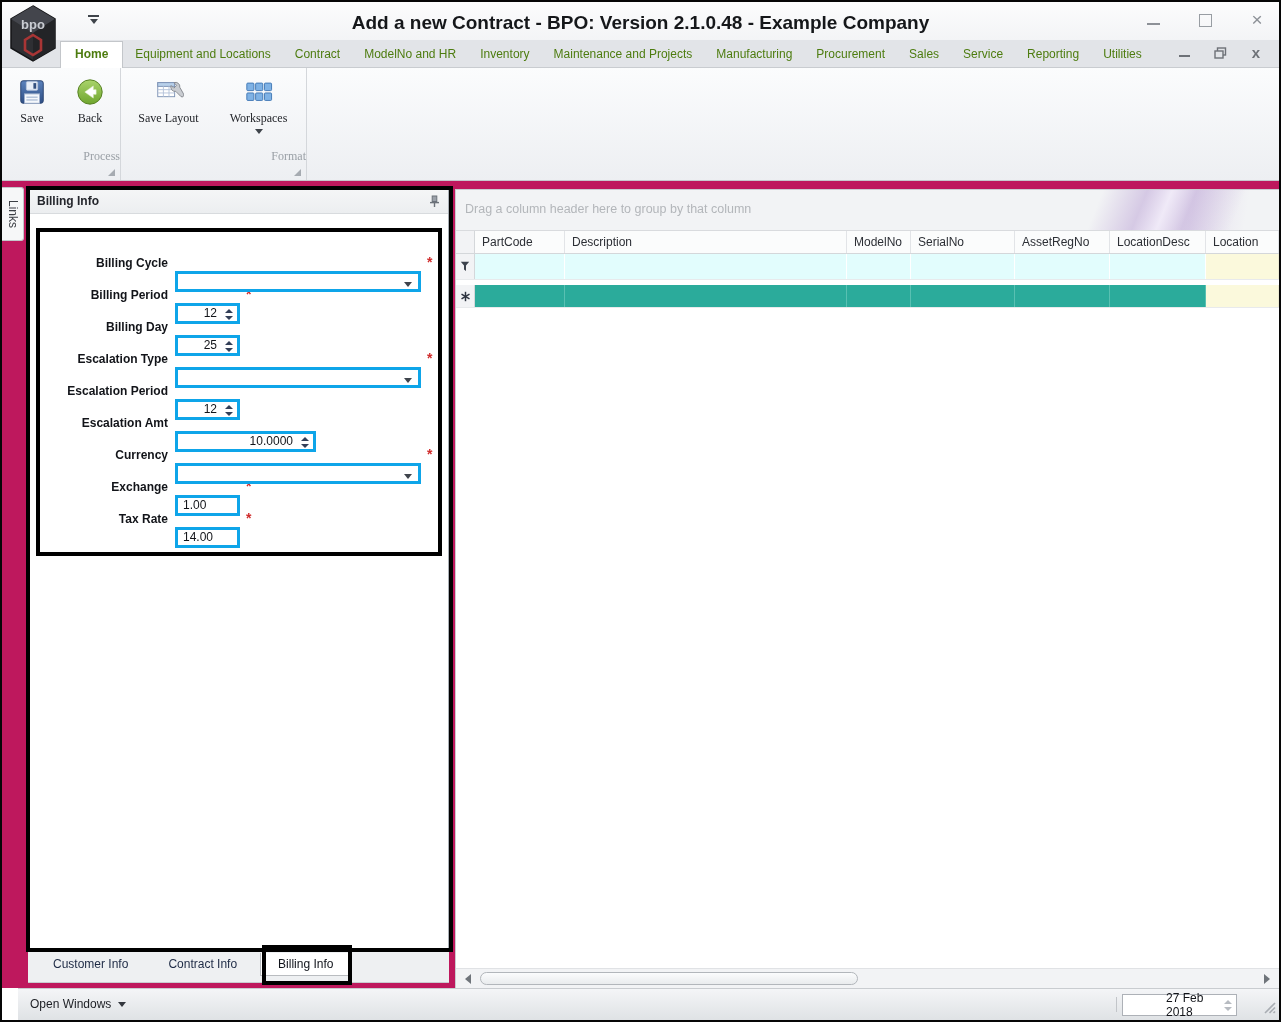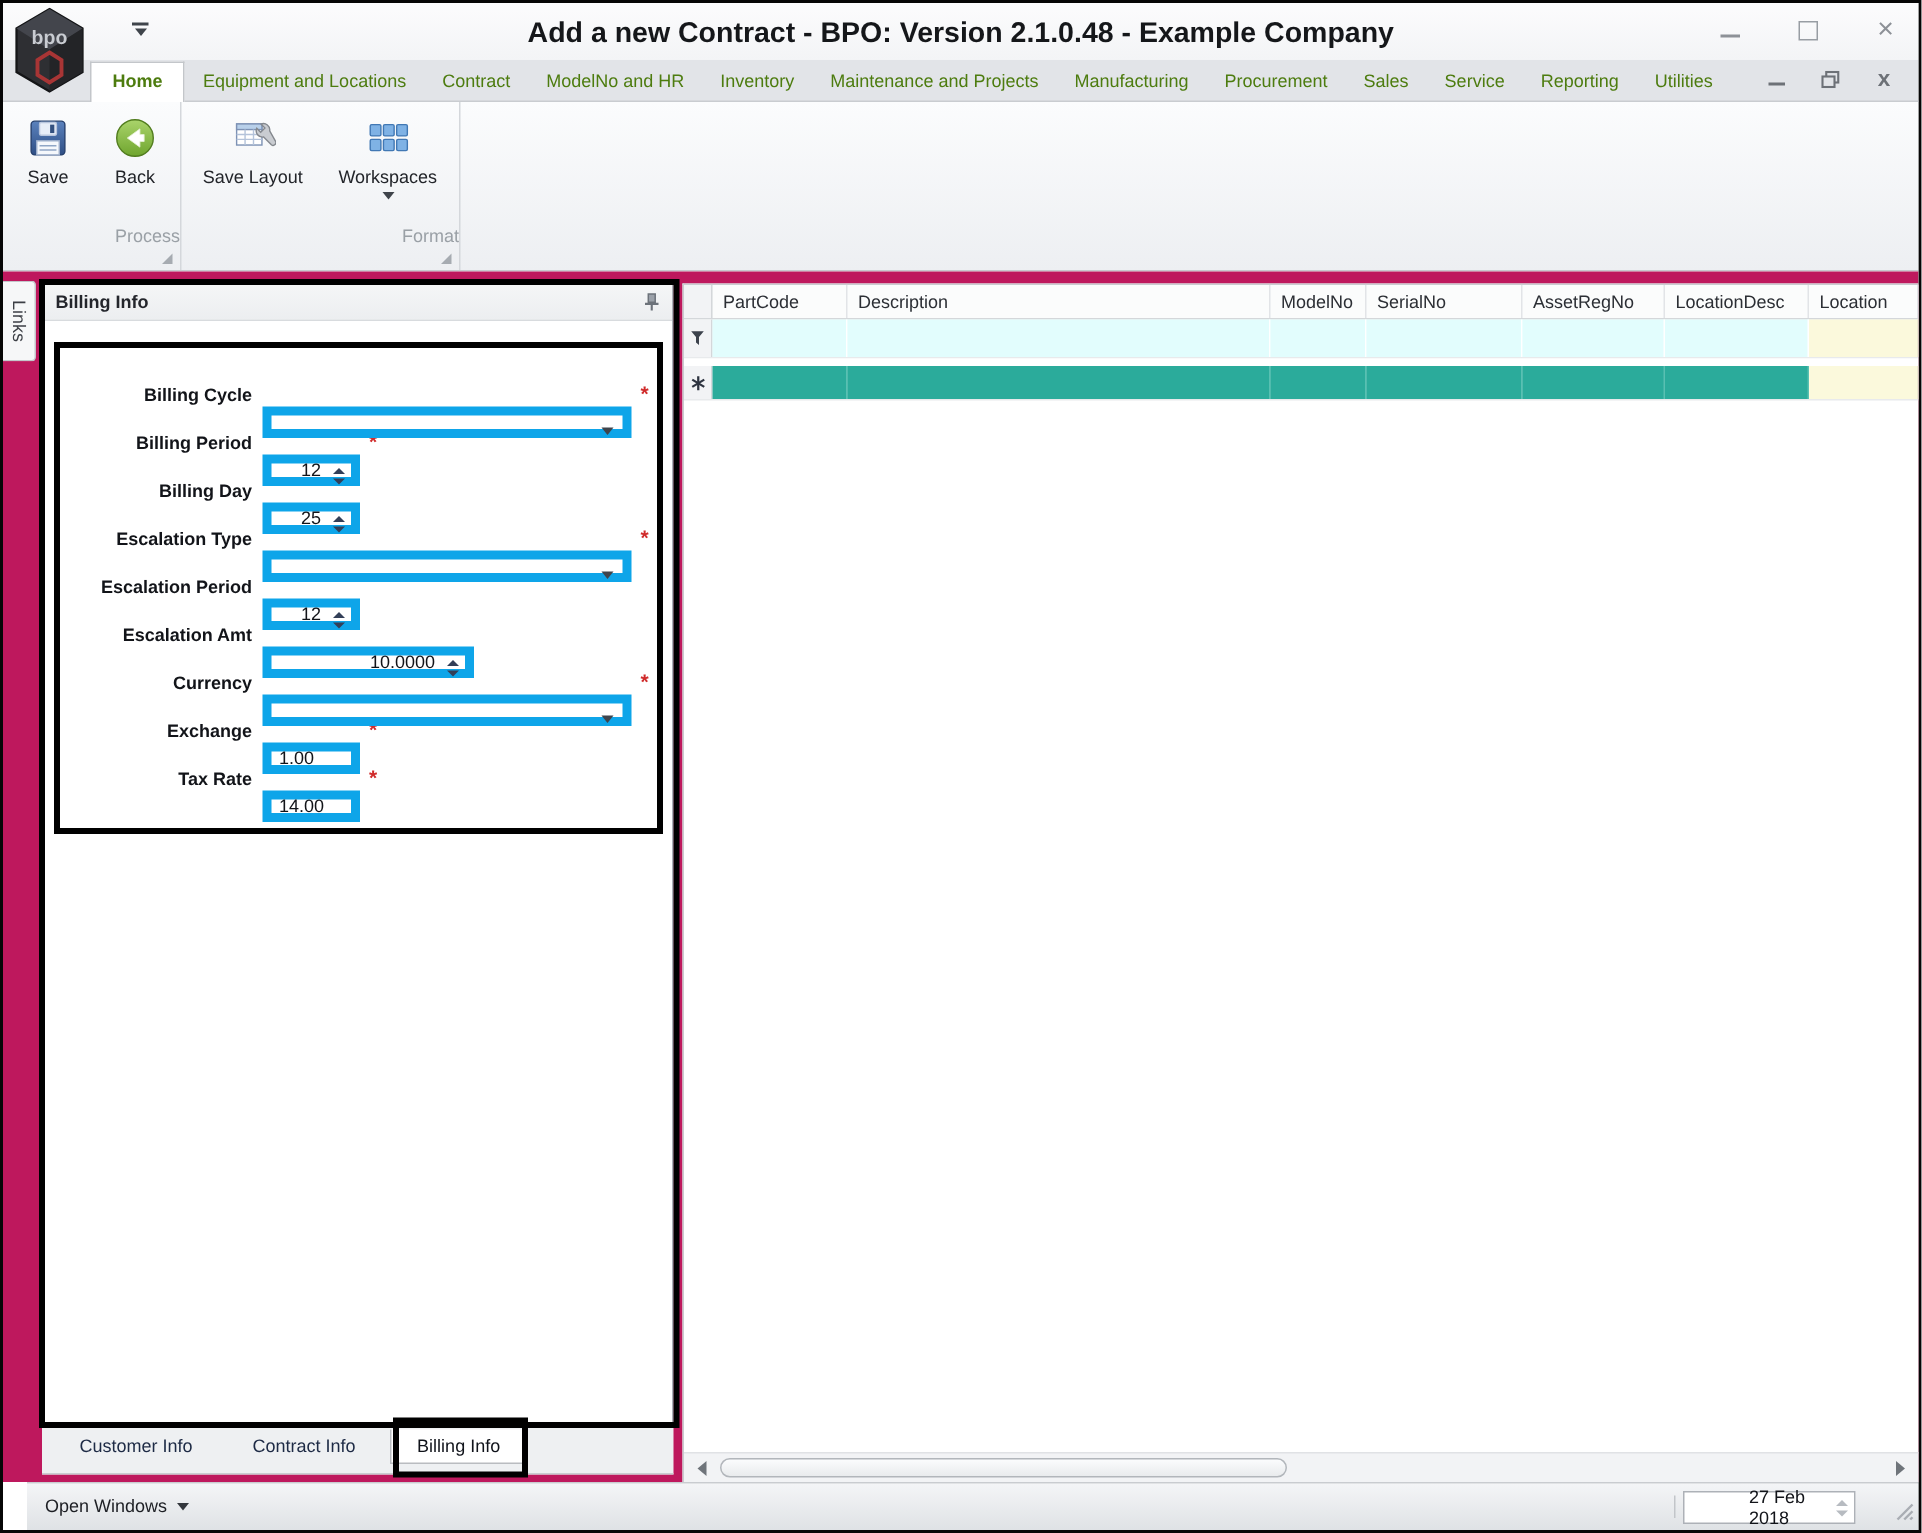--- a/index.html
+++ b/index.html
@@ -24,21 +24,21 @@
   
   .tabrow{position:absolute;left:0;top:38px;right:0;height:28px;background:#e2e4e8;border-bottom:1px solid #c9ccd0;display:flex;align-items:flex-end;padding-left:58px;}
   .rtab{padding:5px 12px 6px 12px;color:#4d7c0f;white-space:nowrap;cursor:pointer;}
   .rtab.active{background:#ffffff;border:1px solid #c3c6ca;border-bottom:none;padding:5px 14px 7px 14px;margin-bottom:-1px;font-weight:bold;color:#1d2averaging,color:#1d2026;}
   .mdi-controls{position:absolute;right:16px;top:44px;display:flex;gap:22px;align-items:center;}
   .mdi{color:#6d7177;cursor:pointer;display:flex;align-items:center;justify-content:center;width:14px;height:14px;}
   .mdi-min{border-bottom:2px solid #6d7177;width:11px;height:8px;}
   .mdi-x{font-size:15px;font-weight:bold;line-height:12px;}
   
   .ribbon{position:absolute;left:0;top:66px;right:0;height:113px;background:linear-gradient(#fbfcfd,#edeff2);border-bottom:1px solid #c6c9cd;}
-  .rgroup{position:absolute;top:0;bottom:0;border-right:1px solid #d4d7db;}
+  .rgroup{position:absolute;top:0;bottom:0;border-right:1px solid #d4d7db;font-family:Liberation Serif, serif;}
   .rgroup-process{left:0;width:119px;}
   .rgroup-format{left:119px;width:186px;}
   .rgroup-btns{display:flex;justify-content:center;gap:4px;padding-top:7px;}
   .rbtn{display:flex;flex-direction:column;align-items:center;width:54px;cursor:pointer;padding:2px 0;}
   .rbtn.wide{width:86px;}
   .rbtn .rbtn-label{margin-top:4px;color:#23252a;white-space:nowrap;}
   .rbtn .dd-tri{width:0;height:0;margin-top:3px;border-left:4px solid transparent;border-right:4px solid transparent;border-top:5px solid #3f444b;}
   .rgroup-caption{position:absolute;bottom:16px;left:0;right:0;text-align:right;color:#9aa0a6;}
   .launcher{position:absolute;bottom:4px;right:5px;width:0;height:0;border-left:7px solid transparent;border-bottom:7px solid #a6abb1;cursor:pointer;}
   
@@ -46,21 +46,21 @@
   .links-tab{position:absolute;left:0;top:6px;width:22px;height:54px;background:#f6f7f8;border:1px solid #c3c6ca;border-left:none;border-radius:0 3px 3px 0;display:flex;align-items:center;justify-content:center;cursor:pointer;}
   .links-tab span{writing-mode:vertical-rl;font-size:12px;color:#3c3f45;}
   
   .dockpanel{position:absolute;left:26px;top:7px;width:421px;height:762px;background:#ffffff;border:1px solid #aab0b6;}
   .panel-header{height:25px;background:linear-gradient(#f5f6f7,#eceef0);border-bottom:1px solid #d8dbde;display:flex;align-items:center;padding:0 8px;}
   .panel-title{font-weight:bold;color:#24262c;}
   .pin-btn{margin-left:auto;cursor:pointer;display:flex;align-items:center;}
   .panel-body{position:relative;padding-top:38px;}
   .fr{display:flex;align-items:center;height:21px;margin-bottom:11px;}
   .flabel{width:139px;text-align:right;font-weight:bold;color:#121419;margin-right:7px;white-space:nowrap;}
-  .ctrl{position:relative;height:21px;border:6px solid #0ea5e9;background:#fff;display:flex;align-items:center;margin-top:37px;}
+  .ctrl{position:relative;height:21px;border:3px solid #0ea5e9;background:#fff;display:flex;align-items:center;margin-top:37px;}
   .ctrl.dd{width:246px;}
   .ctrl.spin-sm{width:65px;}
   .ctrl.spin-md{width:141px;}
   .ctrl.txt{width:65px;}
   .ctrl .val{flex:1;color:#121419;padding:0 5px;}
   .ctrl.dd .val,.ctrl.spin-sm .val,.ctrl.spin-md .val{padding-right:20px;text-align:right;}
   .ctrl.txt .val{text-align:left;}
   .dd-arrow{position:absolute;right:6px;top:8px;width:0;height:0;border-left:4px solid transparent;border-right:4px solid transparent;border-top:5px solid #3f444c;cursor:pointer;}
   .updown{position:absolute;right:4px;top:3px;display:flex;flex-direction:column;gap:3px;}
   .tri-up{width:0;height:0;border-left:4px solid transparent;border-right:4px solid transparent;border-bottom:4px solid #333f58;cursor:pointer;}
@@ -358,20 +358,24 @@
       </div>
     </div>
 
     <div class="panel-tabs">
       <div class="ptab">Customer Info</div>
       <div class="ptab">Contract Info</div>
       <div class="ptab active">Billing Info</div>
     </div>
 
     <div class="gridarea">
+      <div class="group-panel">
+        <span class="group-hint">Drag a column header here to group by that column</span>
+        <span class="swoosh"></span>
+      </div>
 
       <div class="gh-row">
         <div class="ind"></div>
         <div class="gh-cell c0">PartCode</div>
         <div class="gh-cell c1">Description</div>
         <div class="gh-cell c2">ModelNo</div>
         <div class="gh-cell c3">SerialNo</div>
         <div class="gh-cell c4">AssetRegNo</div>
         <div class="gh-cell c5">LocationDesc</div>
         <div class="gh-cell c6">Location</div>

